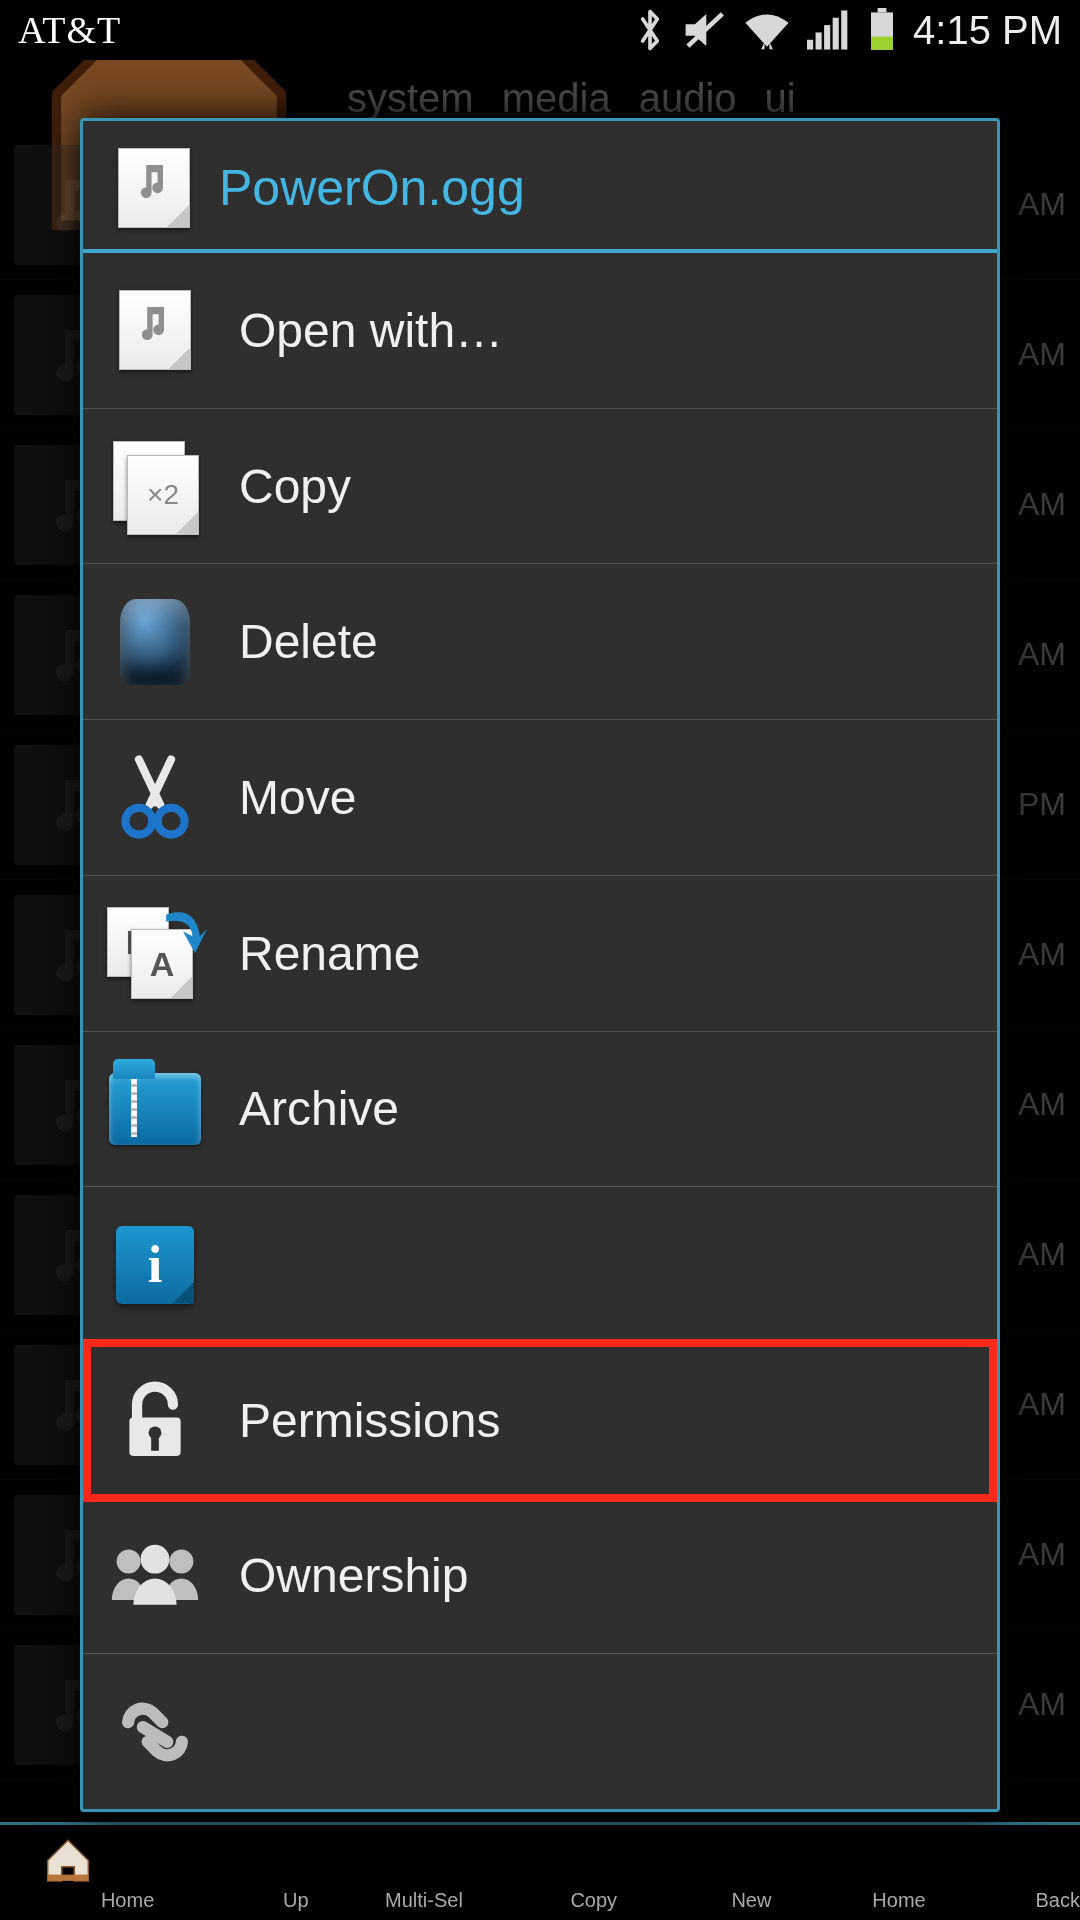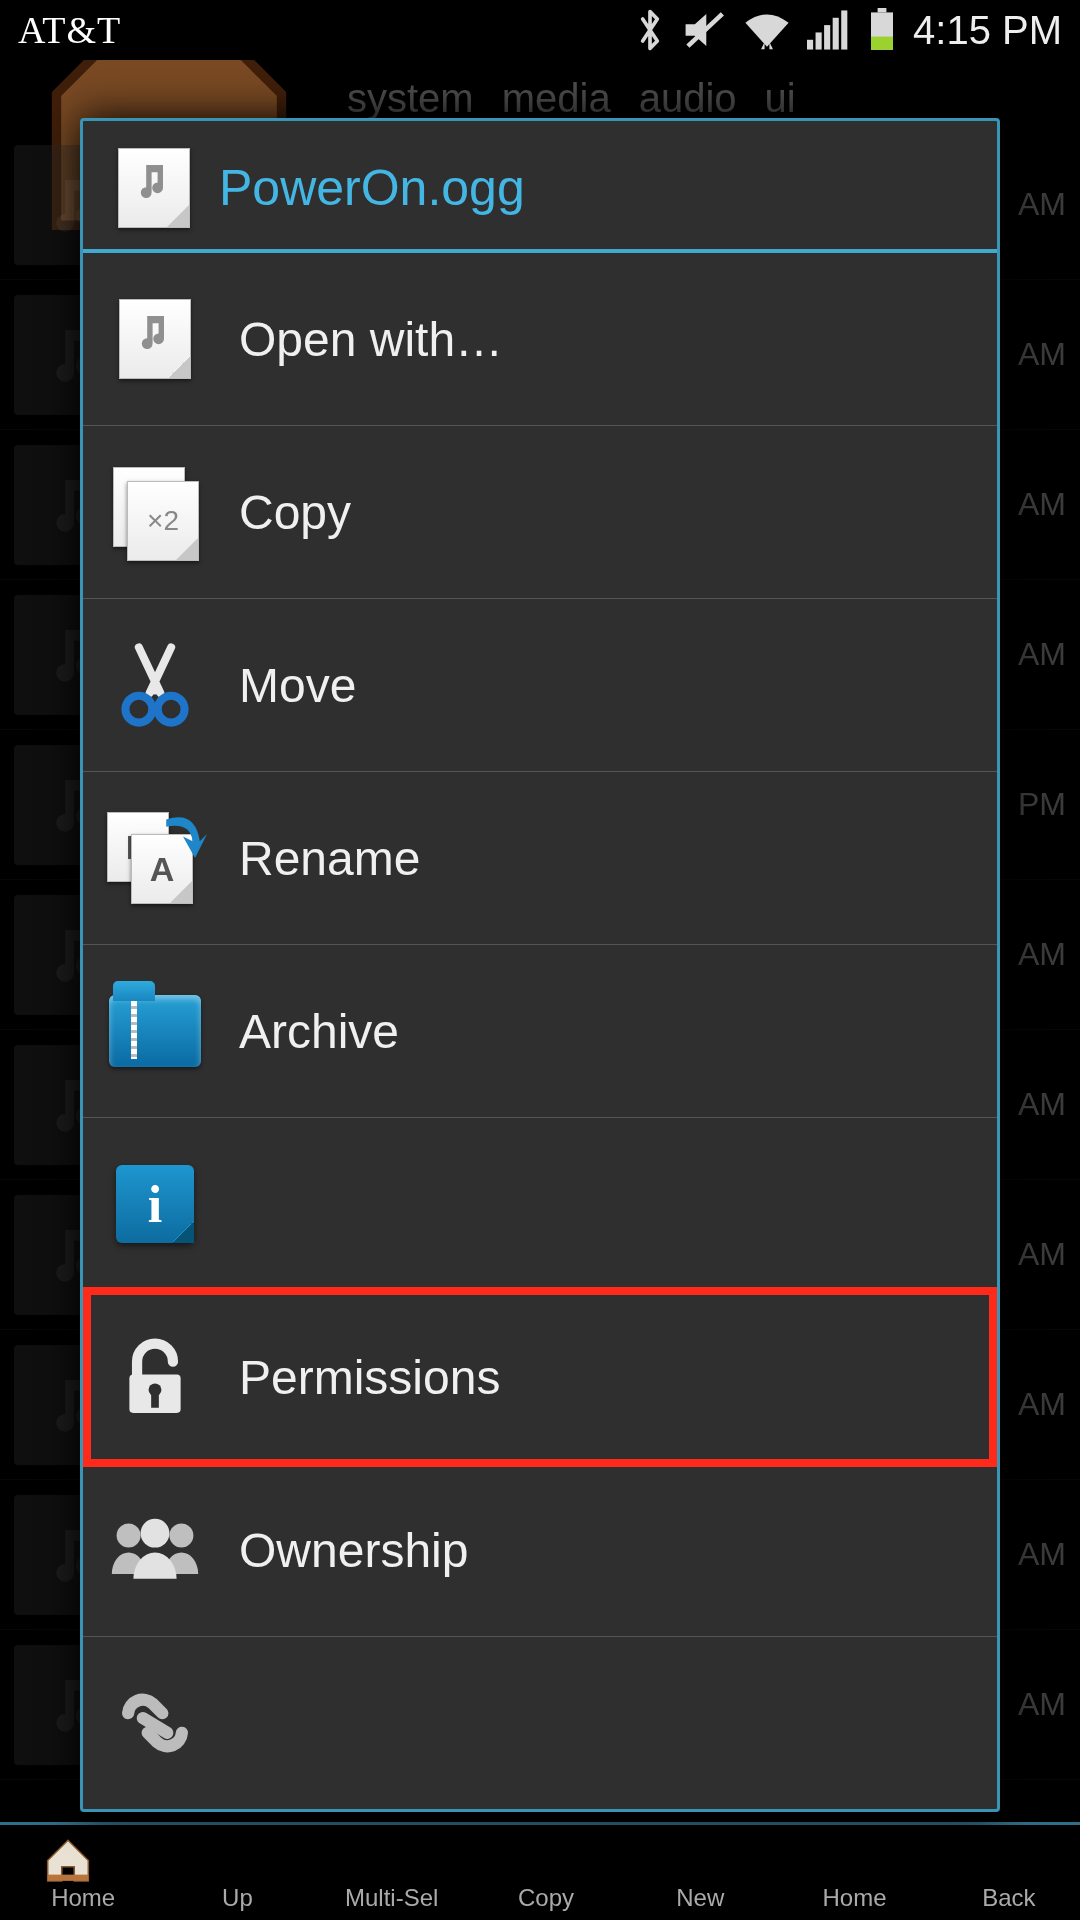--- a/index.html
+++ b/index.html
@@ -19,21 +19,21 @@
 
   
   .bg-list { position: absolute; top: 130px; bottom: 98px; left: 0; right: 0; }
   .bg-row { height: 150px; border-bottom: 1px solid #141414; display: flex; align-items: center; padding: 0 14px; opacity: .35; }
   .bg-thumb { width: 120px; height: 120px; background: #2b2b2b; border-radius: 4px; display: flex; align-items: center; justify-content: center; margin-right: 22px; }
   .bg-thumb svg { opacity: .5; }
   .bg-row .time { margin-left: auto; font-size: 32px; color: #aaa; }
 
   
   .toolbar { position: absolute; bottom: 0; left: 0; right: 0; height: 98px; display: flex; align-items: flex-end; padding-bottom: 8px; border-top: 3px solid #2e6f86; background: #000; z-index: 5; }
-  .toolbar .tb-item { flex: 1; text-align: center; font-size: 24px; color: #aaa; margin-left: 12px; }
+  .toolbar .tb-item { flex: 1; text-align: right; font-size: 20px; color: #aaa; margin-left: 12px; }
   .toolbar .tb-home-icon { position: absolute; left: 38px; bottom: 36px; width: 60px; height: 50px; }
   .toolbar .tb-home-icon svg { width: 100%; height: 100%; }
 
   
   .menu { position: absolute; top: 118px; left: 80px; right: 80px; bottom: 108px; background: #2f2f2f; border: 3px solid #3995b6; border-radius: 4px; box-shadow: 0 0 40px #000; display: flex; flex-direction: column; z-index: 20; }
   .menu-header { display: flex; align-items: center; gap: 28px; padding: 30px 34px 24px 34px; border-bottom: 4px solid #3fa9cf; }
   .menu-header .title-icon { width: 74px; height: 74px; display: flex; align-items: center; justify-content: center; }
   .menu-header .title { font-size: 50px; color: #44b6e3; }
   .menu-list { flex: 1; overflow: hidden; display: flex; flex-direction: column; }
   .menu-item { flex: 1; display: flex; align-items: center; gap: 36px; padding: 5px 24px; border-bottom: 1px solid #555; position: relative; }
@@ -266,20 +266,26 @@
         <div class="paper-pair">
           <div class="paper back"></div>
           <div class="paper front">
               <span class="x2">×2</span>
             </div>
         </div>
       </div>
       <div class="mi-label">Copy</div>
     </div>
 
+    <div class="menu-item">
+      <div class="mi-icon">
+          <div class="trash"></div>
+        </div>
+      <div class="mi-label">Delete</div>
+    </div>
 
     <div class="menu-item">
       <div class="mi-icon scissors">
         <svg viewBox="0 0 64 64">
             <path d="M20 4 L36 38 M44 4 L28 38" stroke="#e8e8e8" stroke-width="6" stroke-linecap="round"></path>
             <circle cx="20" cy="50" r="10" fill="none" stroke="#1d74c9" stroke-width="6"></circle>
             <circle cx="44" cy="50" r="10" fill="none" stroke="#1d74c9" stroke-width="6"></circle>
             <circle cx="32" cy="36" r="3" fill="#e8e8e8"></circle>
           </svg>
       </div>

